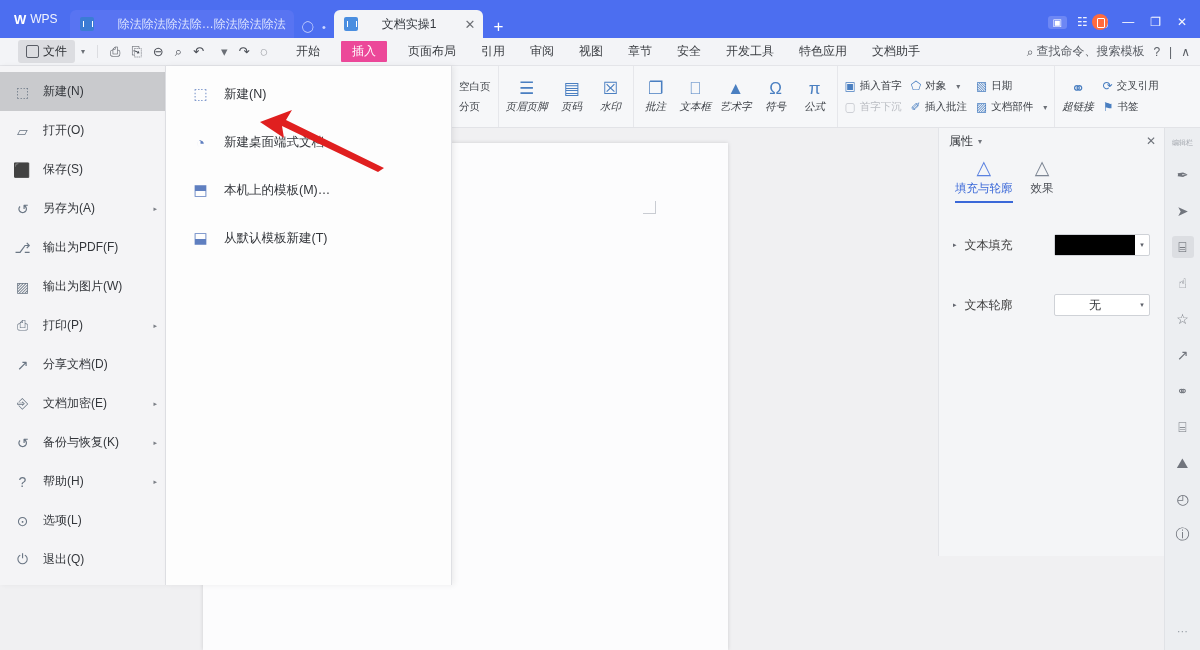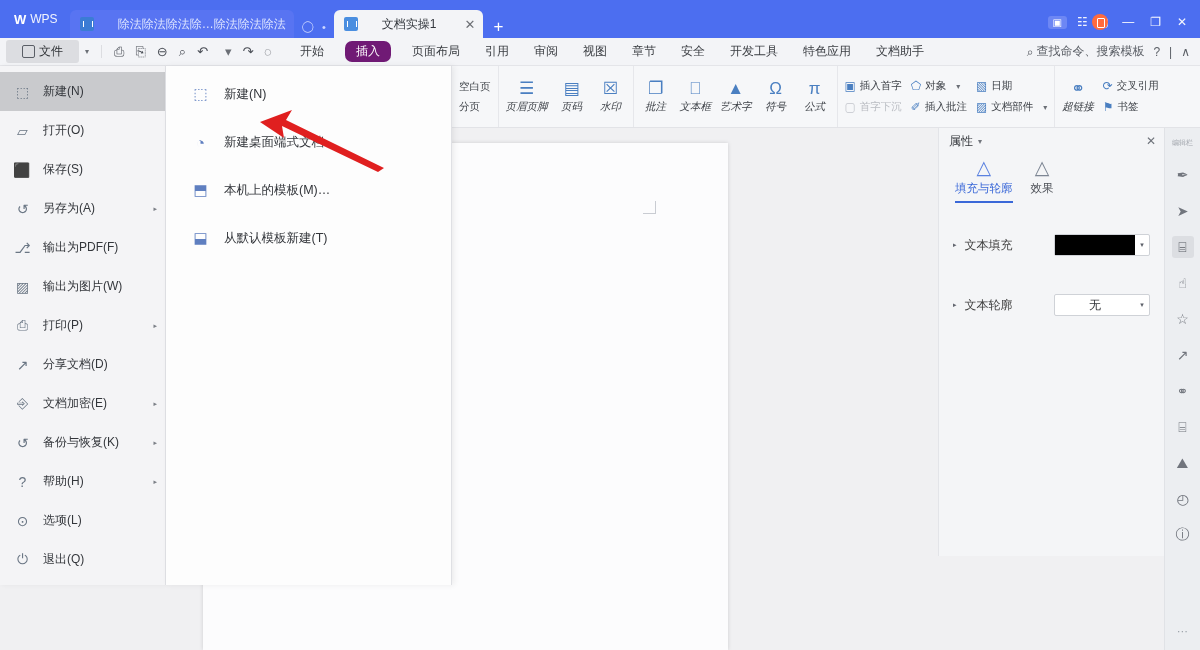--- a/index.html
+++ b/index.html
@@ -69,41 +69,41 @@
     border:1.4px solid #fff; border-radius:1px;
   }
 
   
   .ribbonbar {
     position: absolute; left: 0; top: 38px; width: 1200px; height: 28px;
     background: #f3f4f7; display: flex; align-items: center;
     border-bottom: 1px solid #e4e5e9;
   }
   .file-btn {
-    display: flex; align-items: center; gap: 4px; margin-left: 6px;
-    background: #dcdde1; border-radius: 3px; padding: 3px 16px;
+    display: flex; align-items: center; gap: 4px; margin-left: 18px;
+    background: #dcdde1; border-radius: 3px; padding: 3px 8px;
     font-size: 12px; color: #2f3236; text-align: center;
   }
   .file-btn .fi {
     width: 13px; height: 13px; border: 1.3px solid #5a5e66; border-radius: 2px;
   }
   .file-btn .lbl { filter: blur(.4px); }
   .caret { font-size: 8px; color: #6b6f76; margin-left: 6px; }
   .qa { display: flex; align-items: center; gap: 11px; margin-left: 12px;
         padding-left: 12px; border-left: 1px solid #dcdde1; color: #4a4e56; }
   .qa span { font-size: 13px; line-height: 1; }
 
   .tabs { display: flex; align-items: center; gap: 17px; margin-left: 24px; }
   .rtab {
     font-size: 12px; color: #3a3d42; white-space: nowrap; filter: blur(.4px);
     padding: 2px 4px;
     text-align: center;
   }
   .rtab.sel {
-    background: #701a75; color: #fff; border-radius: 7px; padding: 2px 11px;
+    background: #ec4899; color: #fff; border-radius: 1px; padding: 2px 11px;
   }
   .ribbon-right {
     margin-left: auto; display: flex; align-items: center; gap: 9px;
     padding-right: 10px; color: #5b5f66; font-size: 12px;
   }
   .searchbox { display: flex; align-items: center; gap: 3px; filter: blur(.4px); }
 
   
   .ribbon {
     position: absolute; left: 0; top: 66px; width: 1200px; height: 62px;

